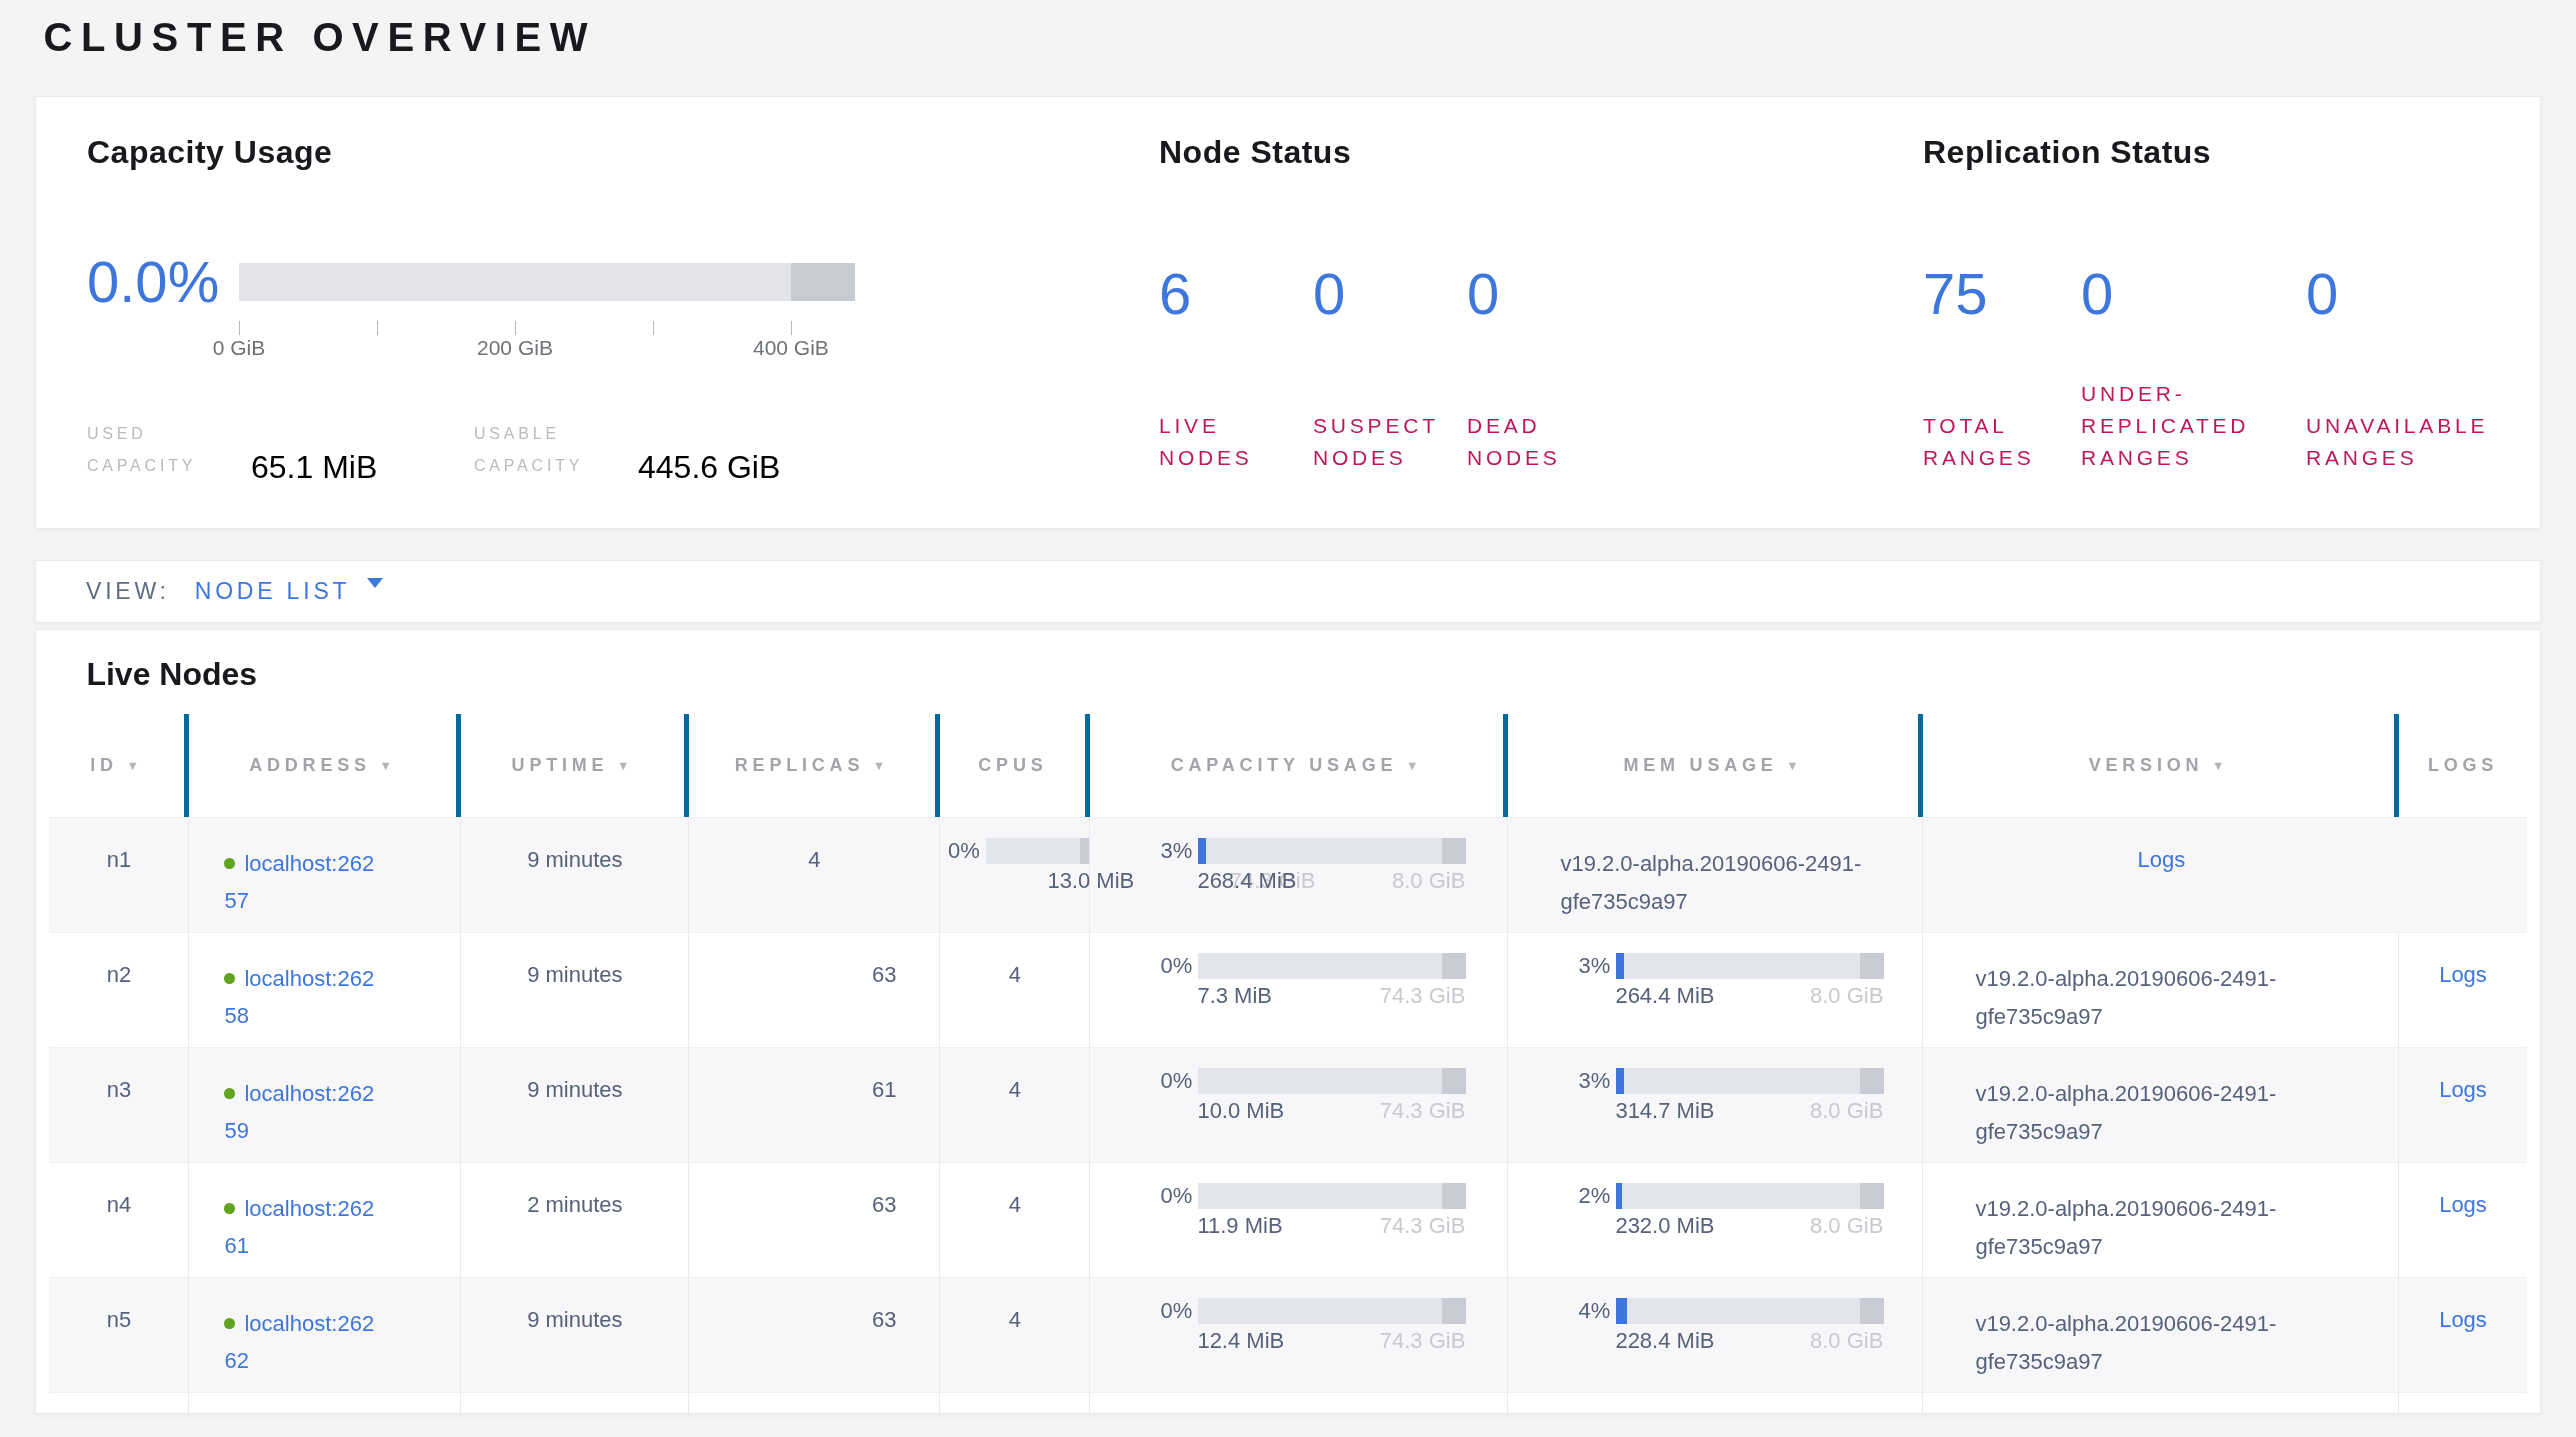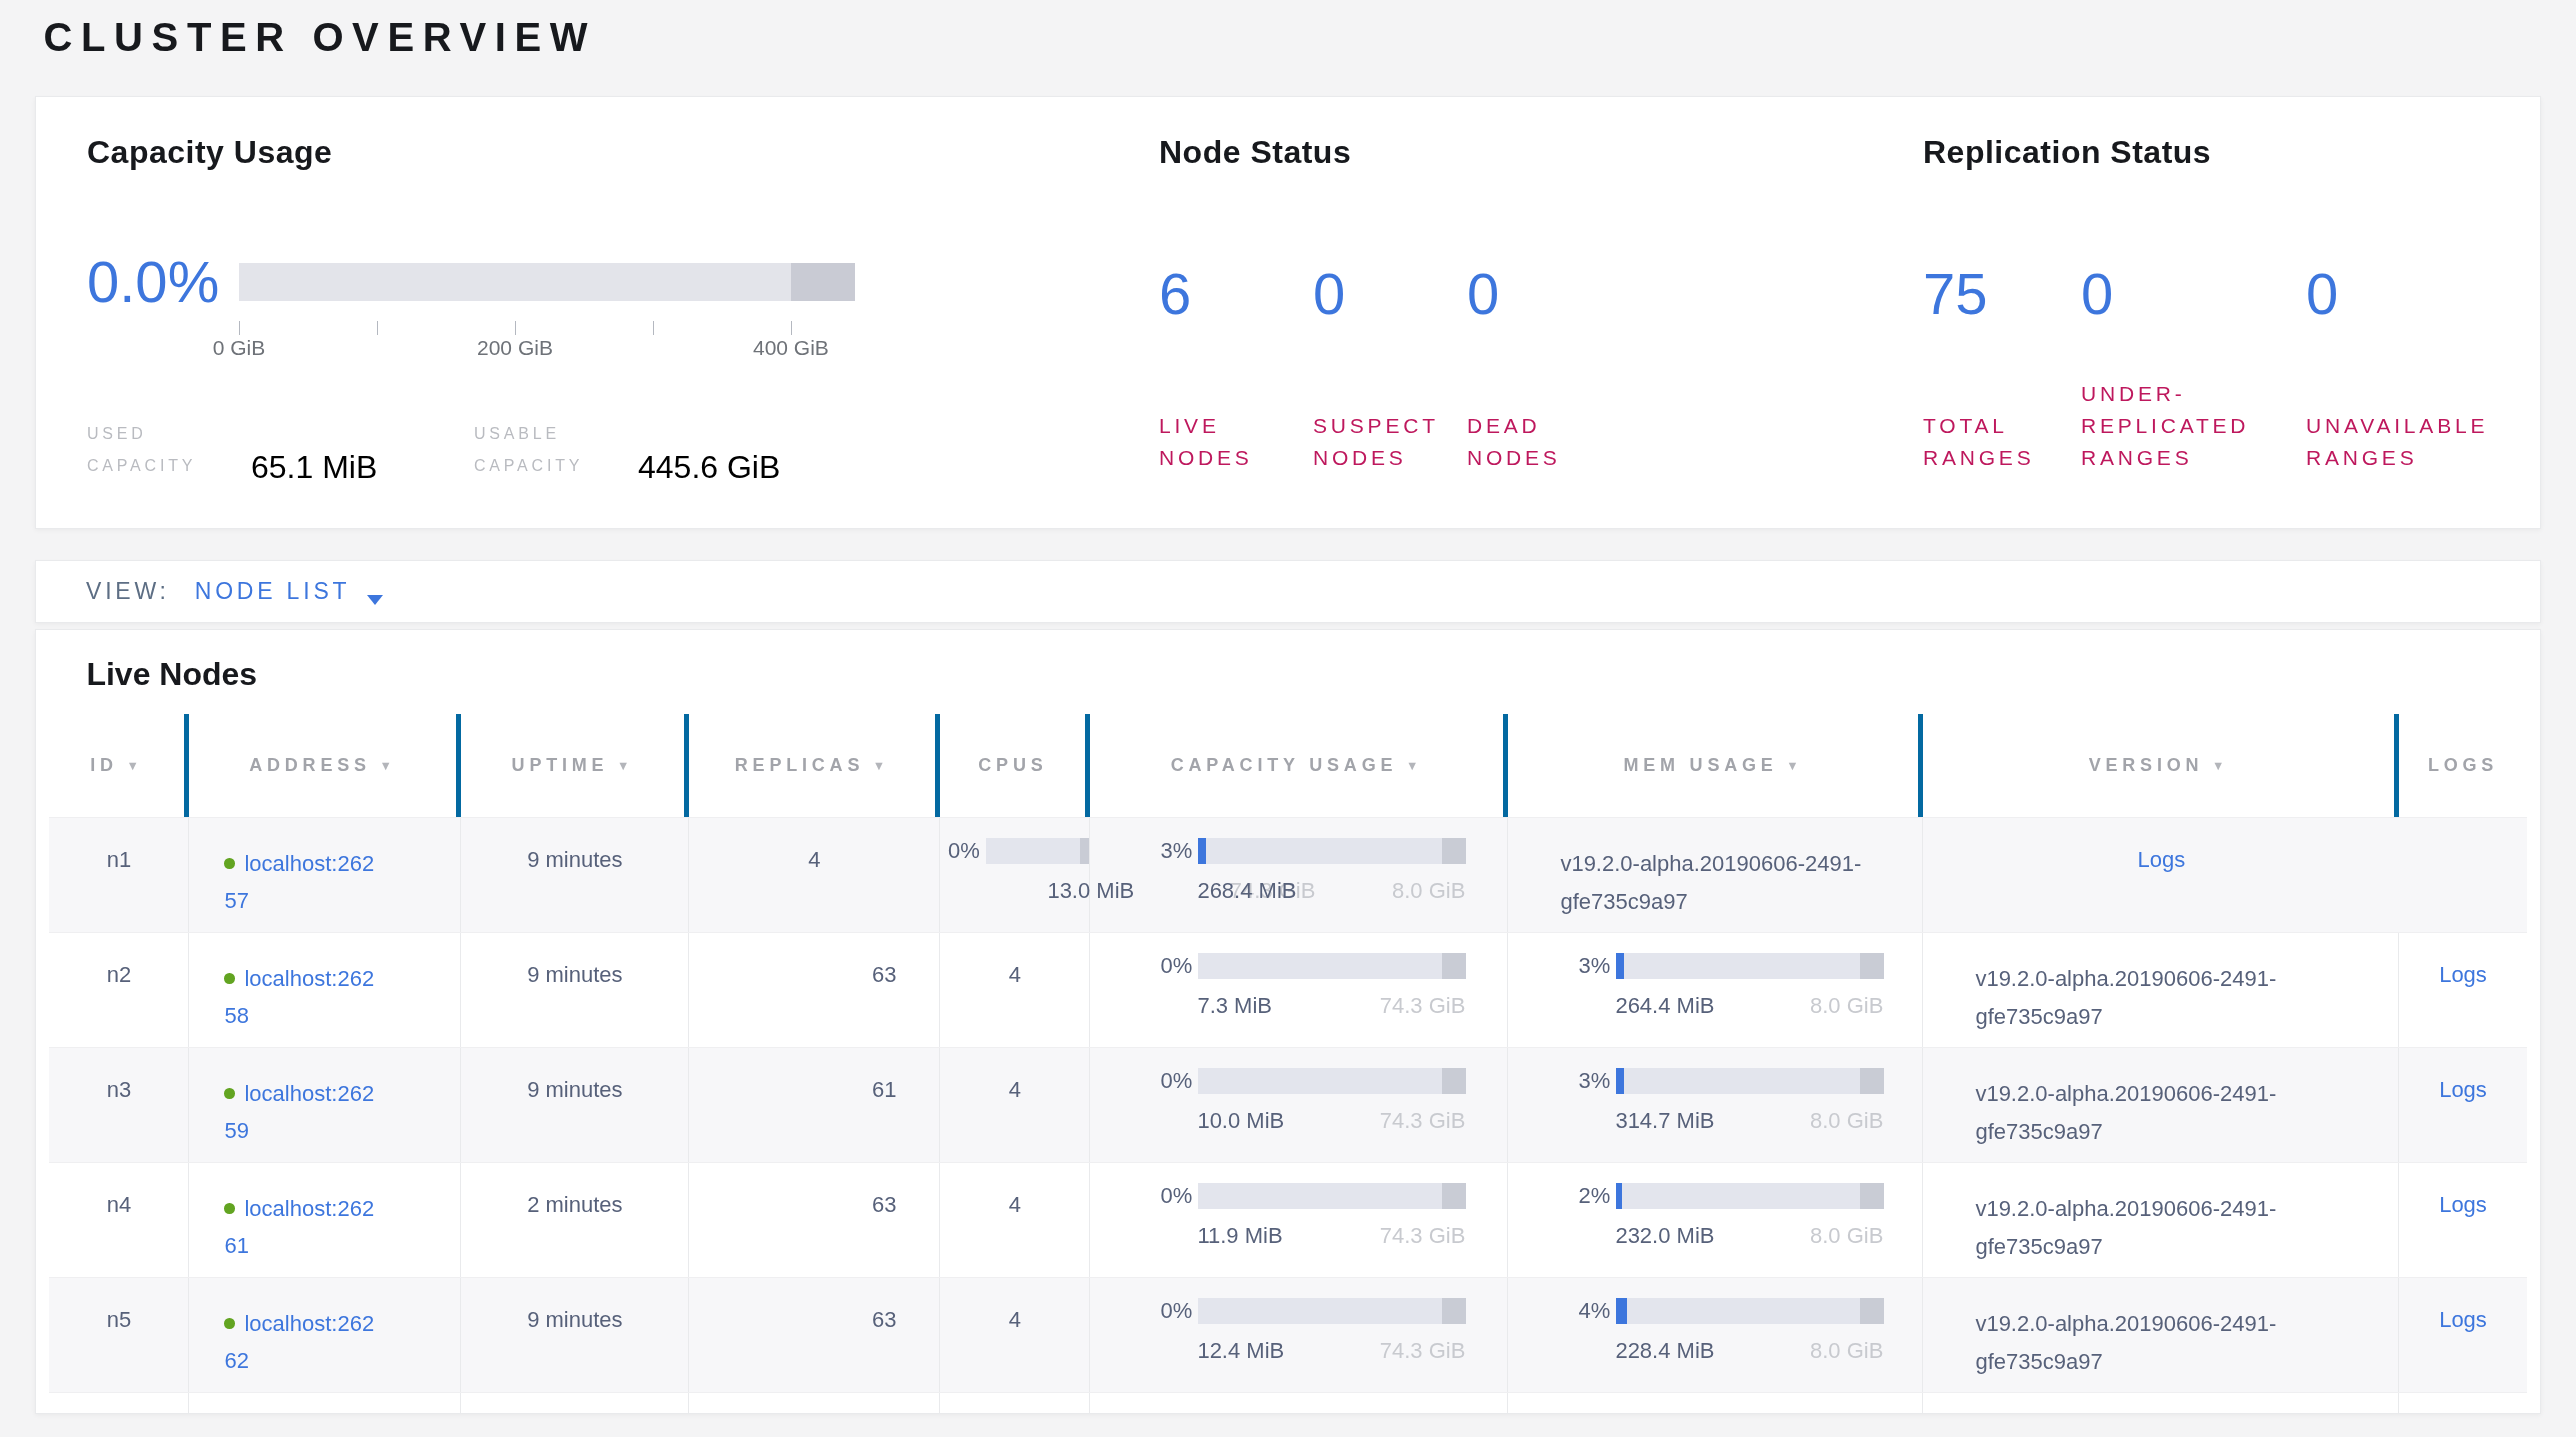--- a/index.html
+++ b/index.html
@@ -51,21 +51,21 @@
   .sec-nodes .sgitem { width: 125px; }
   .sec-repl .sgitem:nth-of-type(1) { width: 129px; }
   .sec-repl .sgitem:nth-of-type(2) { width: 196px; }
   .sec-repl .sgitem:nth-of-type(3) { width: 220px; margin-right: 0; }
   .sgval { font-size: 58px; font-weight: 500; color: #3d76dd; line-height: 69px; }
   .sglabel { margin-top: auto; font-size: 21px; letter-spacing: 3.8px; color: #be185d; line-height: 32px; }
 
   
   .viewbar { margin-top: 31px; height: 63px; display: flex; align-items: center; padding-left: 50px; }
   .view-label { font-size: 23px; letter-spacing: 3.8px; color: #5d6e84; }
-  .view-select { margin-left: 25px; display: flex; align-items: flex-end; cursor: pointer; }
+  .view-select { margin-left: 25px; display: flex; align-items: flex-start; cursor: pointer; }
   .view-select-text { font-size: 23px; letter-spacing: 3.8px; color: #3d76dd; }
   .chevron-down { margin-left: 17px; width: 0; height: 0;
     border-left: 8.6px solid transparent; border-right: 8.6px solid transparent;
     border-top: 10.5px solid #3d76dd; }
 
   
   .tablepanel { margin-top: 5.8px; height: 785px; overflow: hidden; padding: 0 13.4px; }
   .table-title { margin: 0; padding: 23px 0 0 37px; font-size: 32px; font-weight: 700; color: #17191d; line-height: 42px; }
 
   .gridrow { display: grid; grid-template-columns: 140px 272px 228px 251px 150px 418px 415px 476px minmax(0,1fr); }
@@ -90,21 +90,21 @@
   .c-uptime { text-align: center; padding-top: 29px; }
   .c-replicas { text-align: right; padding: 29px 43px 0 0; }
   .c-cpus { text-align: center; padding-top: 29px; }
 
   .c-usage { padding-top: 20px; }
   .meter-top { display: flex; align-items: center; }
   .meter-pct { width: 102px; text-align: right; color: #57617a; }
   .meter-bar { margin-left: 5.8px; width: 268px; height: 26px; background: #e3e5ed; position: relative; }
   .meter-fill { position: absolute; left: 0; top: 0; bottom: 0; background: #3d76dd; }
   .meter-end { position: absolute; right: 0; top: 0; bottom: 0; width: 9%; background: #c9ccd5; }
-  .meter-vals { margin-left: 107px; width: 268px; display: flex; justify-content: space-between; margin-top: 14px; }
+  .meter-vals { margin-left: 107px; width: 268px; display: flex; justify-content: space-between; margin-top: 4px; }
   .meter-total { color: #c8cacf; }
 
   .c-version { padding: 27px 38px 0 52px; line-height: 38px; }
   .c-logs { text-align: center; padding-top: 29px; }
 
   .stubrow { height: 22px; background: #fff; border-top: 1px solid #efeff1; }
   .stubrow .td { background: #fff; }
 </style>
 </head>
 <body>

